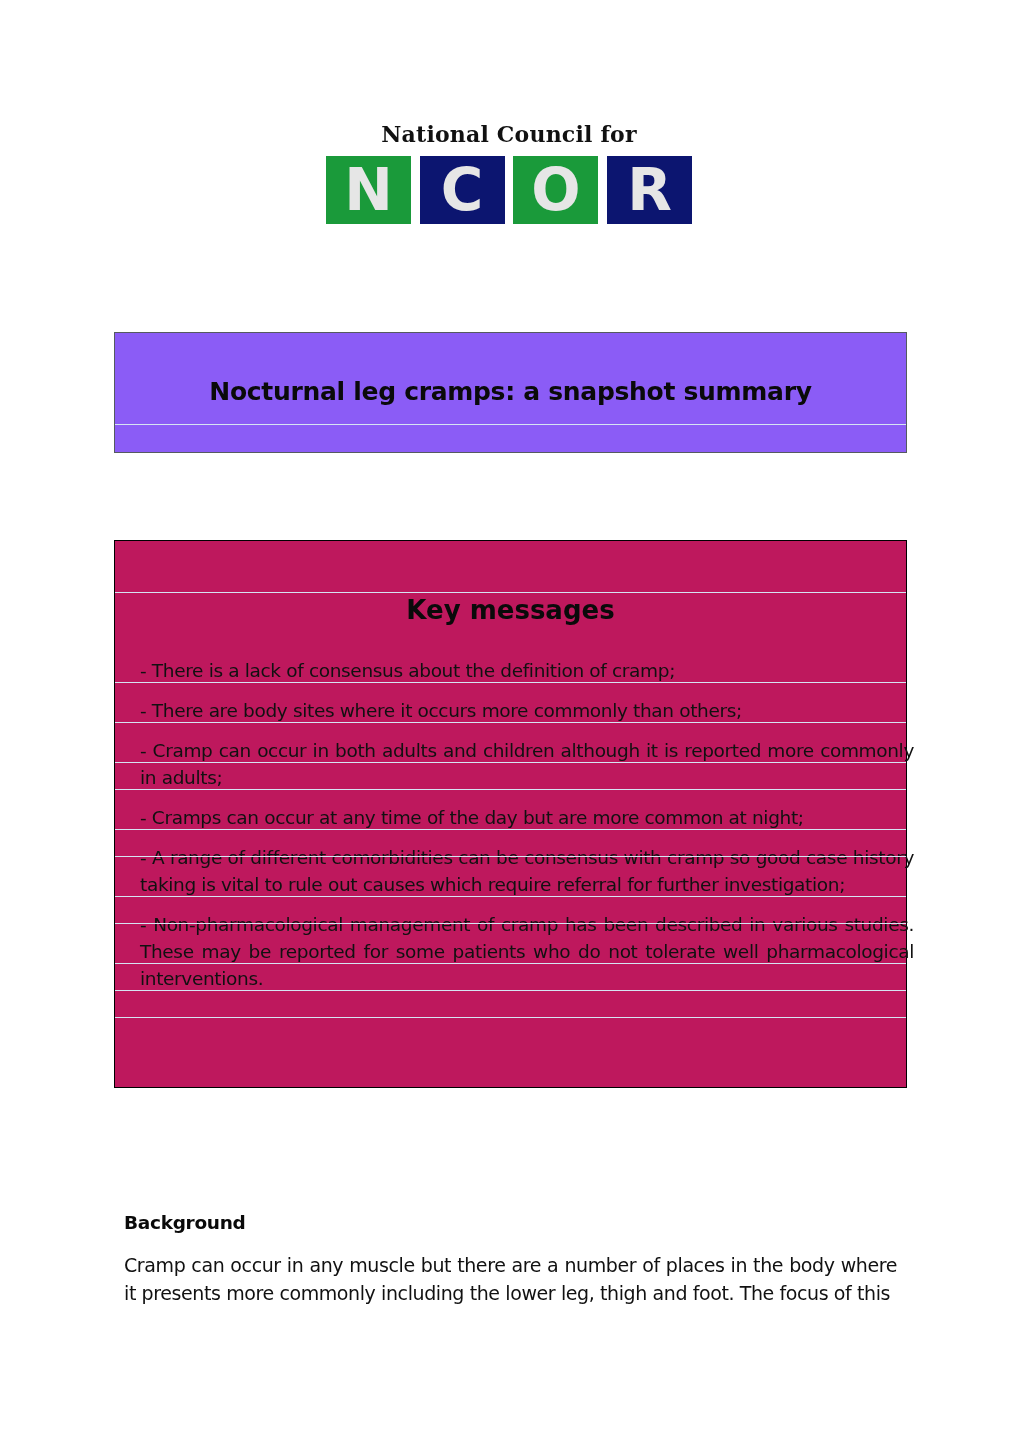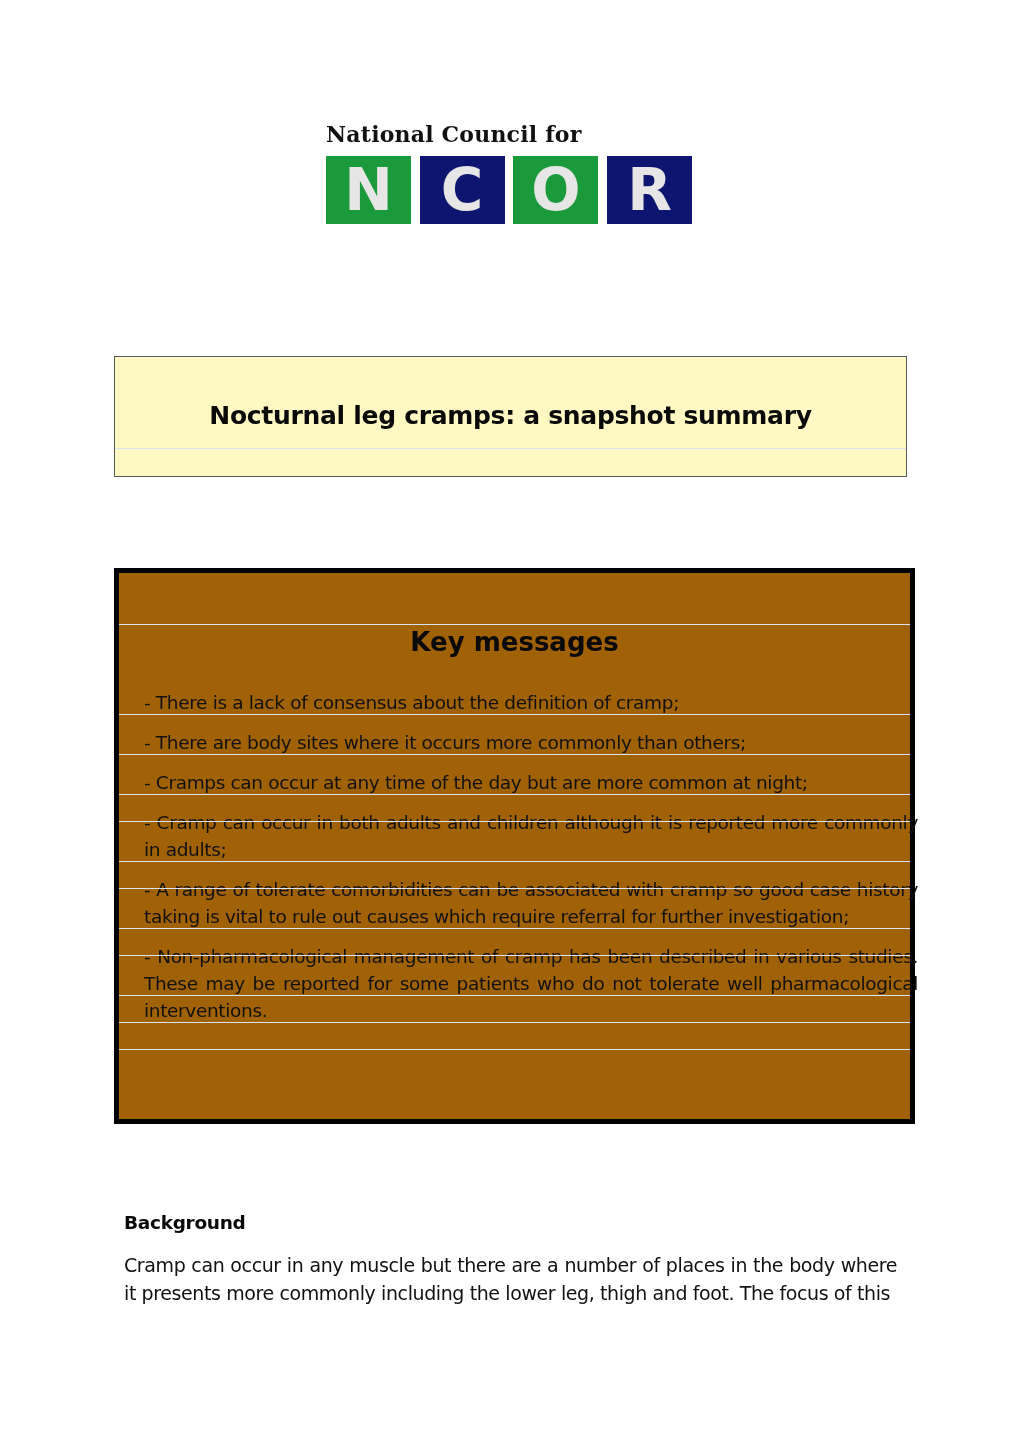--- a/index.html
+++ b/index.html
@@ -20,20 +20,21 @@
       position: absolute;
       left: 326px;
       top: 120px;
       width: 366px;
       height: 140px;
     }
     .logo-top, .logo-bottom {
       position: absolute;
       left: 0;
       width: 366px;
+      text-align: center;
       font-family: "DejaVu Serif", serif;
       font-weight: bold;
       color: #111111;
       white-space: nowrap;
     }
     .logo-top {
       top: 0;
       font-size: 22px;
       letter-spacing: 0.2px;
       line-height: 28px;
@@ -64,24 +65,24 @@
       color: #e6e6e6;
       line-height: 1;
     }
     .logo-box.green { background: #1a9a3a; }
     .logo-box.navy  { background: #0c1570; }
 
     
     .title-box {
       position: absolute;
       left: 114px;
-      top: 356px;
+      top: 332px;
       width: 791px;
       height: 119px;
-      background: #fef9c3;
+      background: #8b5cf6;
       border: 1px solid #555a60;
     }
     .title-box .row-line {
       position: absolute;
       left: 0; right: 0;
       top: 91px;
       height: 1px;
       background: #d6e4f3;
     }
     .title-text {
@@ -92,25 +93,25 @@
       font-size: 25px;
       font-weight: bold;
       color: #0a0a0a;
       letter-spacing: -0.3px;
     }
 
     
     .key-box {
       position: absolute;
       left: 114px;
-      top: 568px;
+      top: 540px;
       width: 791px;
       height: 546px;
-      background: #a16207;
-      border: 5px solid #000000;
+      background: #be185d;
+      border: 1px solid #000000;
     }
     .key-title {
       position: absolute;
       left: 0; right: 0;
       top: 52px;
       text-align: center;
       font-size: 26px;
       font-weight: bold;
       color: #0a0a0a;
       line-height: 34px;
@@ -181,23 +182,23 @@
   <div class="title-text">Nocturnal leg cramps: a snapshot summary</div>
   <div class="row-line"></div>
 </div>
 
 <div class="key-box">
   <div class="divider" style="top:51px"></div>
   <div class="key-title">Key messages</div>
   <ul class="key-list">
     <li class="key-item">- There is a lack of consensus about the definition of cramp;</li>
     <li class="key-item">- There are body sites where it occurs more commonly than others;</li>
+    <li class="key-item">- Cramp can occur in both adults and children although it is reported more commonly in adults;</li>
     <li class="key-item">- Cramps can occur at any time of the day but are more common at night;</li>
-    <li class="key-item">- Cramp can occur in both adults and children although it is reported more commonly in adults;</li>
-    <li class="key-item">- A range of tolerate comorbidities can be associated with cramp so good case history taking is vital to rule out causes which require referral for further investigation;</li>
+    <li class="key-item">- A range of different comorbidities can be consensus with cramp so good case history taking is vital to rule out causes which require referral for further investigation;</li>
     <li class="key-item">- Non-pharmacological management of cramp has been described in various studies. These may be reported for some patients who do not tolerate well pharmacological interventions.</li>
   </ul>
   <div class="divider" style="top:141px"></div>
   <div class="divider" style="top:181px"></div>
   <div class="divider" style="top:221px"></div>
   <div class="divider" style="top:248px"></div>
   <div class="divider" style="top:288px"></div>
   <div class="divider" style="top:315px"></div>
   <div class="divider" style="top:355px"></div>
   <div class="divider" style="top:382px"></div>

